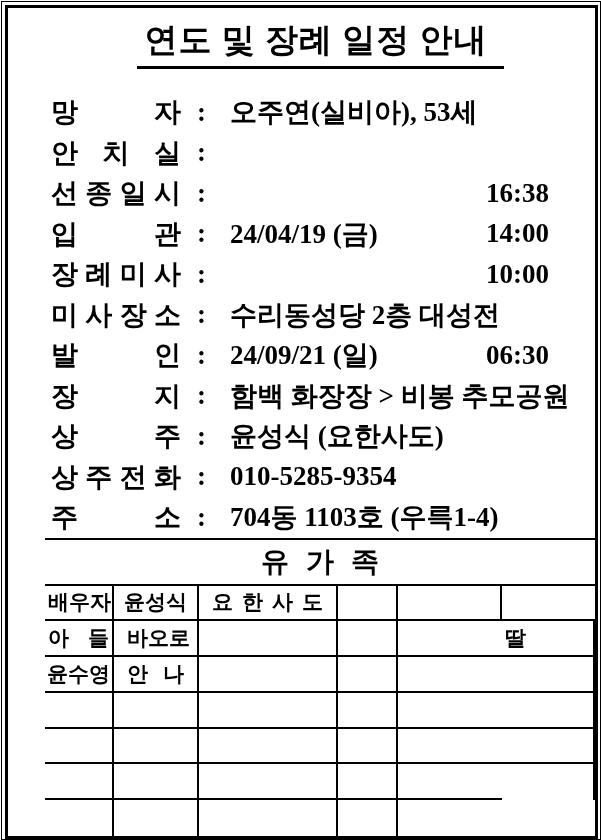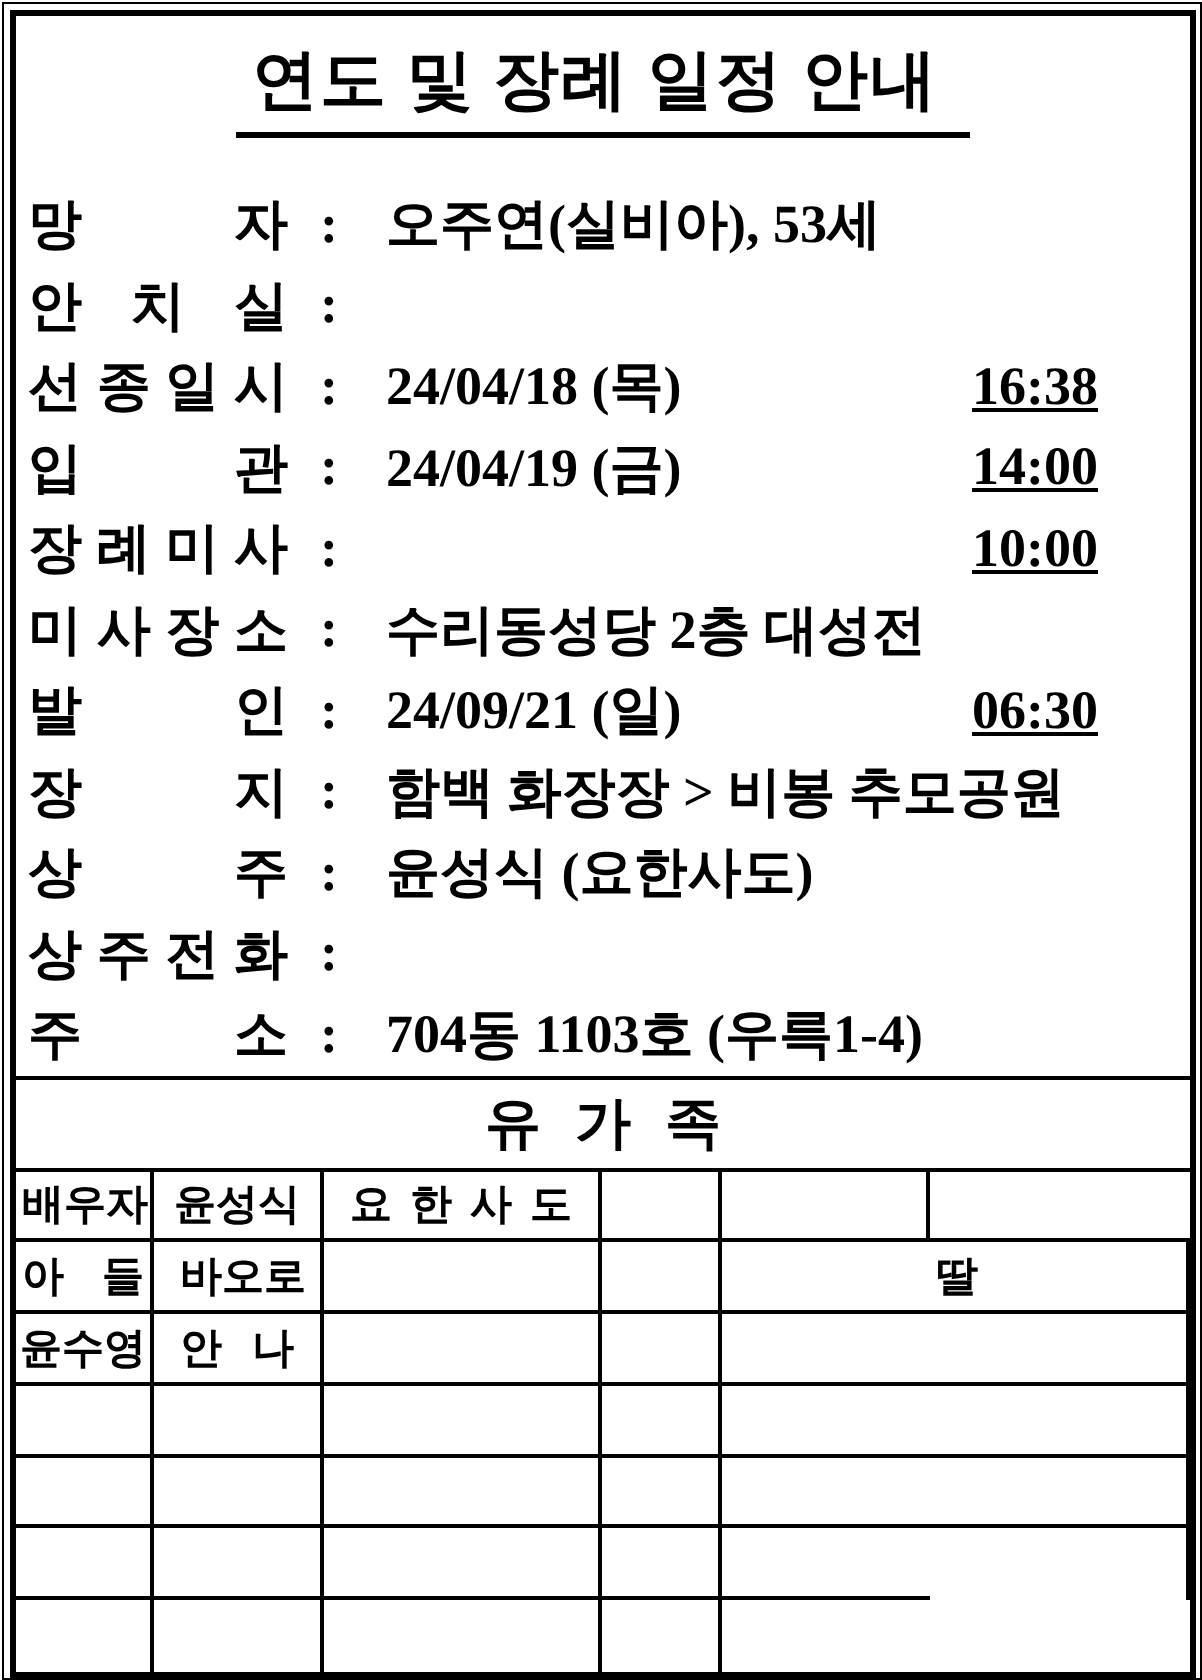--- a/index.html
+++ b/index.html
@@ -5,37 +5,37 @@
   * { margin:0; padding:0; box-sizing:border-box; }
   html,body { background:#fff; }
   .page {
     position:relative; width:601px; height:840px; background:#fff;
     color:#000; font-family:"Liberation Serif","DejaVu Serif",serif;
     font-weight:bold; overflow:hidden;
   }
   .outer-rule { position:absolute; left:1px; top:1px; right:0; bottom:0; border:1px solid #000; }
   .inner-frame {
     position:absolute; left:5px; top:5px; right:3px; bottom:1px;
-    border:3px solid #000; display:flex; flex-direction:column;
+    border:3px solid #000; display:flex; flex-direction:column;padding-left:37px;
   }
   .title-wrap { text-align:center; margin-top:10px; height:66px; flex:none; }
   .title {
     display:inline-block; font-size:33px; letter-spacing:1px;
     border-bottom:3px solid #000; padding:0 16px 3px 8px; white-space:nowrap;
   }
   .info { flex:none; margin-top:8px; padding-left:6px; }
   .info-row {
     position:relative; height:40.5px; display:flex; align-items:center;
     font-size:27px; white-space:nowrap;
   }
   .label { width:130px; display:flex; justify-content:space-between; flex:none; }
   .label.single, .fcell.single { justify-content:center; }
   .colon { margin-left:16px; }
   .value { margin-left:24px; }
-  .time { position:absolute; right:46px;text-decoration:underline; }
+  .time { position:absolute; right:46px; }
   .family { flex:1; display:flex; flex-direction:column; border-top:2px solid #000; }
   .family-header {
     height:44px; flex:none; display:flex; align-items:center;
     justify-content:center; gap:17px; font-size:28px;
   }
   .family-grid {
     flex:1; display:grid; border-top:2px solid #000;
     grid-template-columns:69px 85px 139px 60px 104px 1fr;
     grid-template-rows:repeat(7,1fr);
   }
@@ -78,21 +78,20 @@
           <span class="colon">:</span>
         </div>
         <div class="info-row">
           <div class="label">
             <span class="char">선</span>
             <span class="char">종</span>
             <span class="char">일</span>
             <span class="char">시</span>
           </div>
           <span class="colon">:</span>
-          <span class="value">24/04/18 (목)</span>
           <span class="time">16:38</span>
         </div>
         <div class="info-row">
           <div class="label">
             <span class="char">입</span>
             <span class="char">관</span>
           </div>
           <span class="colon">:</span>
           <span class="value">24/04/19 (금)</span>
           <span class="time">14:00</span>
@@ -143,20 +142,21 @@
           <span class="value">윤성식 (요한사도)</span>
         </div>
         <div class="info-row">
           <div class="label">
             <span class="char">상</span>
             <span class="char">주</span>
             <span class="char">전</span>
             <span class="char">화</span>
           </div>
           <span class="colon">:</span>
+          <span class="value">010-5285-9354</span>
         </div>
         <div class="info-row">
           <div class="label">
             <span class="char">주</span>
             <span class="char">소</span>
           </div>
           <span class="colon">:</span>
           <span class="value">704동 1103호 (우륵1-4)</span>
         </div>
       </div>

